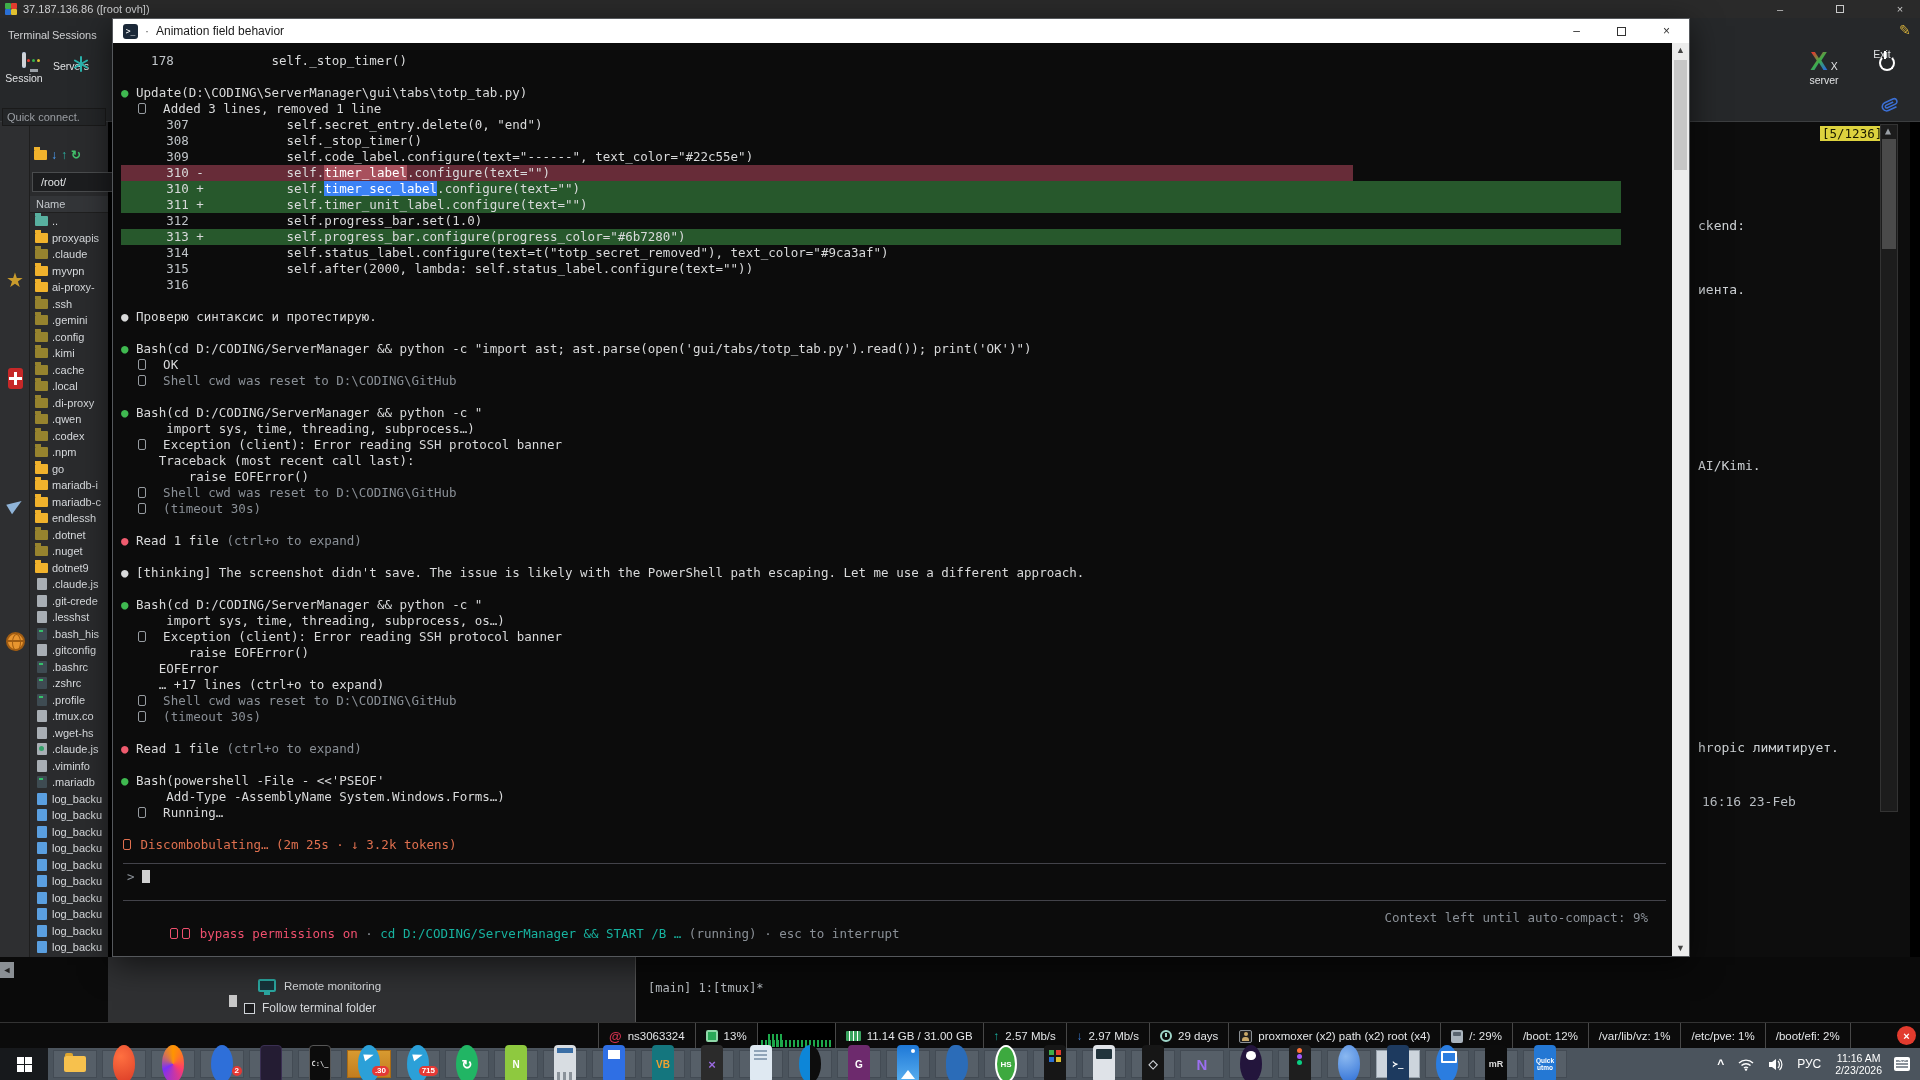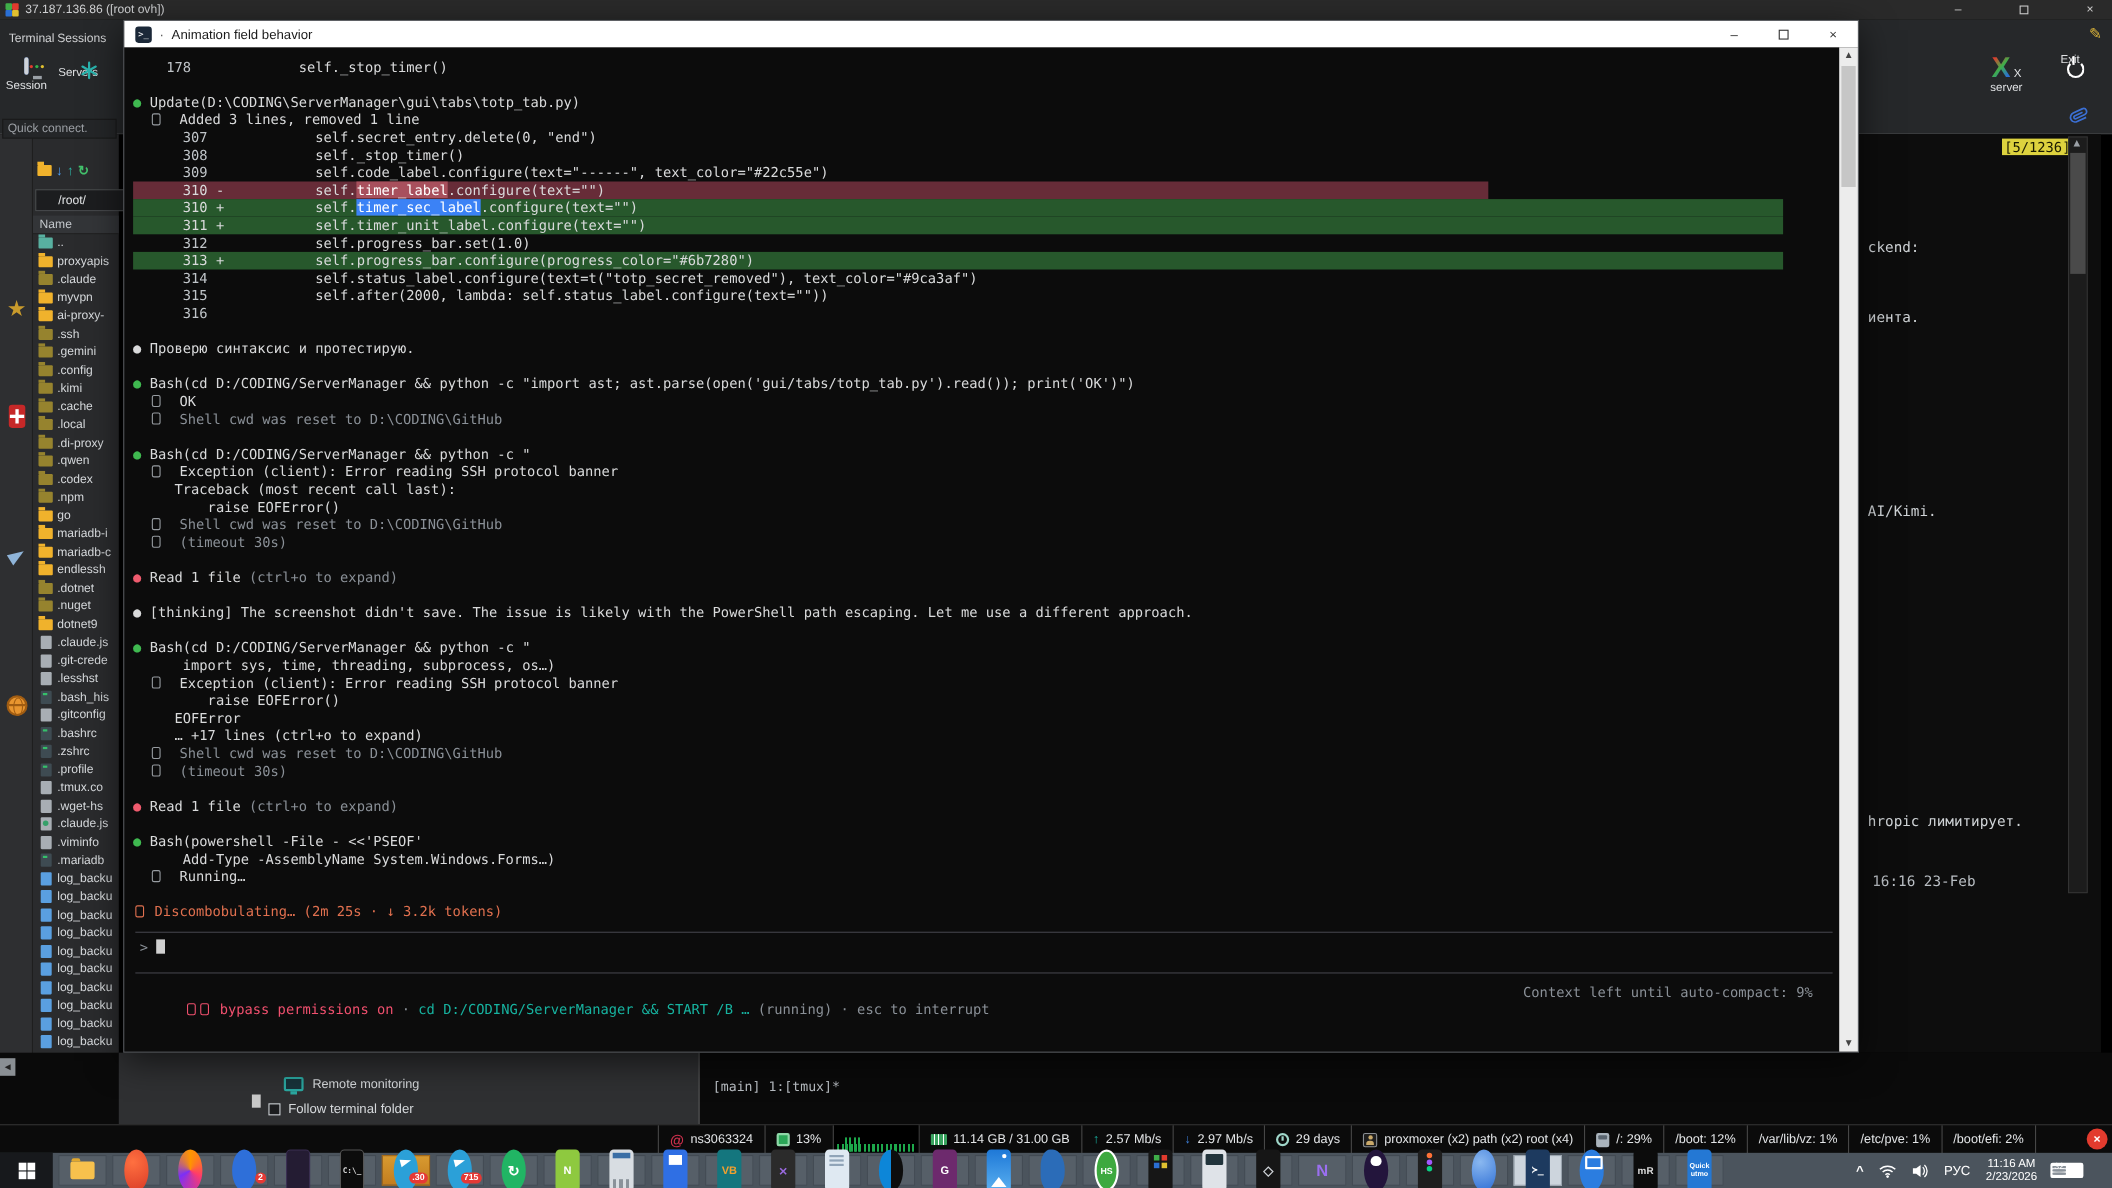--- a/index.html
+++ b/index.html
@@ -45,21 +45,21 @@
   .icon-plane{width:0;height:0;border-left:15px solid #8fb4d8;border-top:5px solid transparent;border-bottom:6px solid transparent;transform:rotate(-32deg)}
   .icon-globe{width:19px;height:19px;border-radius:50%;background:#e8952f;border:2px solid #a05c12;position:relative}
   .icon-globe::before{content:"";position:absolute;left:0;top:6px;width:15px;height:1.5px;background:#a05c12}
   .icon-globe::after{content:"";position:absolute;left:4px;top:0px;width:7px;height:15px;border:1.5px solid #a05c12;border-radius:50%}
   
   #side-panel{position:absolute;left:30px;top:122px;width:78px;height:900px;background:#2a2b2d;z-index:1}
   #side-toolbar{position:absolute;left:0;top:22px;width:78px;height:22px;display:flex;align-items:center;gap:4px;padding-left:4px}
   .mini-folder{width:13px;height:10px;background:#f0b22c;border-radius:1px;position:relative}
   .mini-folder::before{content:"";position:absolute;top:-3px;left:0;width:6px;height:3px;background:#f0b22c}
   .mini-arrow{font-size:12px;font-weight:bold;line-height:12px}
-  #side-path{position:absolute;left:2px;top:50px;width:96px;height:20px;background:#1c1d1f;border:1px solid #4a4c4e;color:#e2e4e6;font-size:11px;padding:3px 20px}
+  #side-path{position:absolute;left:2px;top:50px;width:96px;height:20px;background:#1c1d1f;border:1px solid #4a4c4e;color:#e2e4e6;font-size:11px;padding:3px 8px}
   #side-name-header{position:absolute;left:0;top:74px;width:78px;height:17px;background:#333538;border-bottom:1px solid #1f1f1f;color:#c3c7cb;font-size:11px;padding:2px 6px}
   #file-list{position:absolute;left:0;top:91px;width:78px}
   .file-row{display:flex;align-items:center;height:16.5px;padding-left:5px;color:#d6d9dc;font-size:11px;white-space:nowrap;overflow:hidden}
   .fi{flex:none;margin-right:4px;position:relative}
   .fi.fb,.fi.fd,.fi.up{width:13px;height:10px;border-radius:1px}
   .fi.fb{background:#f0b22c}.fi.fb::before{content:"";position:absolute;top:-3px;left:0;width:6px;height:3px;background:#f0b22c}
   .fi.fd{background:#96832e}.fi.fd::before{content:"";position:absolute;top:-3px;left:0;width:6px;height:3px;background:#96832e}
   .fi.up{background:#58b0a0}.fi.up::before{content:"";position:absolute;top:-3px;left:0;width:6px;height:3px;background:#58b0a0}
   .fi.f,.fi.ft,.fi.fr,.fi.lb{width:10px;height:12px;border-radius:1px;margin-left:2px;margin-right:5px}
   .fi.f{background:#a8aeb4}
@@ -150,21 +150,21 @@
   .ic.bluesphere{background:radial-gradient(circle at 35% 30%,#8ab8f0,#2b6cd4);border-radius:50%}
   .ic.powershell{background:#1d3a5f;color:#fff;font-family:"DejaVu Sans Mono",monospace;font-size:9px}
   .ic.remotemon{background:#2b7de0;border-radius:50%;position:relative}
   .ic.remotemon::after{content:"";position:absolute;left:5px;top:6px;width:12px;height:8px;border:2px solid #fff;border-radius:1px}
   .ic.mremote{background:#0c0c0c;color:#ddd;font-size:9px}
   .ic.quickutmo{background:#2478d4;font-size:6.5px;line-height:7px;text-align:center;white-space:pre-line}
   
   #tray{position:absolute;right:0;top:0;height:32px;display:flex;align-items:center;color:#fff}
   .tray-item{margin-right:14px;font-size:12px;display:flex;align-items:center}
   #tray-clock{text-align:center;font-size:10.5px;line-height:12px;margin-right:12px}
-  #tray-notif{position:relative;width:30px;height:14px;background:#fff;border-radius:2px;margin-right:26px}
+  #tray-notif{position:relative;width:16px;height:14px;background:#fff;border-radius:2px;margin-right:10px}
   #tray-notif i{position:absolute;left:2px;top:3px;width:12px;height:1.5px;background:#8a929a;box-shadow:0 3px #8a929a,0 6px #8a929a}
   #notif-badge{position:absolute;left:-8px;bottom:-3px;background:#2f3338;color:#fff;font-size:8px;border-radius:50%;width:14px;height:14px;display:flex;align-items:center;justify-content:center;font-style:normal}
   
   #bg-term{position:absolute;left:1690px;top:122px;width:220px;height:835px;background:#0d0d0d;z-index:1;font-family:"DejaVu Sans Mono",monospace}
   #bg-badge{position:absolute;left:130px;top:4px;background:#ddd23e;color:#1a1a00;font-size:12.5px;padding:0 2px}
   .bg-frag{position:absolute;color:#cfd3d6;font-size:13px;white-space:nowrap}
   #bg-scrollbar{position:absolute;right:12px;top:2px;width:18px;height:688px;background:#1c1c1c;border:1px solid #333}
   #bg-scrollbar .thumb{position:absolute;left:1px;top:14px;width:14px;height:110px;background:#4a4a4a}
   #bg-scrollbar .chev{position:absolute;left:4px;top:0px;color:#9aa0a6;font-size:10px}
   
@@ -695,20 +695,21 @@
         <div class="tl"><span class="c-nm">      315             </span><span class="c-w">self.after(2000, lambda: self.status_label.configure(text=""))</span></div>
         <div class="tl"><span class="c-nm">      316</span></div>
         <div class="tl"></div>
         <div class="tl"><span class="c-w">● </span><span class="c-w">Проверю синтаксис и протестирую.</span></div>
         <div class="tl"></div>
         <div class="tl"><span class="c-g">● </span><span class="c-w">Bash(cd D:/CODING/ServerManager &amp;&amp; python -c "import ast; ast.parse(open('gui/tabs/totp_tab.py').read()); print('OK')")</span></div>
         <div class="tl"><span class="c-w">  </span><span class="c-tofu"></span><span class="c-w">  OK</span></div>
         <div class="tl"><span class="c-w">  </span><span class="c-tofu"></span><span class="c-d">  Shell cwd was reset to D:\CODING\GitHub</span></div>
         <div class="tl"></div>
         <div class="tl"><span class="c-g">● </span><span class="c-w">Bash(cd D:/CODING/ServerManager &amp;&amp; python -c "</span></div>
+        <div class="tl"><span class="c-w">      import sys, time, threading, subprocess…)</span></div>
         <div class="tl"><span class="c-w">  </span><span class="c-tofu"></span><span class="c-w">  Exception (client): Error reading SSH protocol banner</span></div>
         <div class="tl"><span class="c-w">     Traceback (most recent call last):</span></div>
         <div class="tl"><span class="c-w">         raise EOFError()</span></div>
         <div class="tl"><span class="c-w">  </span><span class="c-tofu"></span><span class="c-d">  Shell cwd was reset to D:\CODING\GitHub</span></div>
         <div class="tl"><span class="c-w">  </span><span class="c-tofu"></span><span class="c-d">  (timeout 30s)</span></div>
         <div class="tl"></div>
         <div class="tl"><span class="c-r">● </span><span class="c-w">Read 1 file </span><span class="c-d">(ctrl+o to expand)</span></div>
         <div class="tl"></div>
         <div class="tl"><span class="c-w">● </span><span class="c-w">[thinking] The screenshot didn't save. The issue is likely with the PowerShell path escaping. Let me use a different approach.</span></div>
         <div class="tl"></div>

